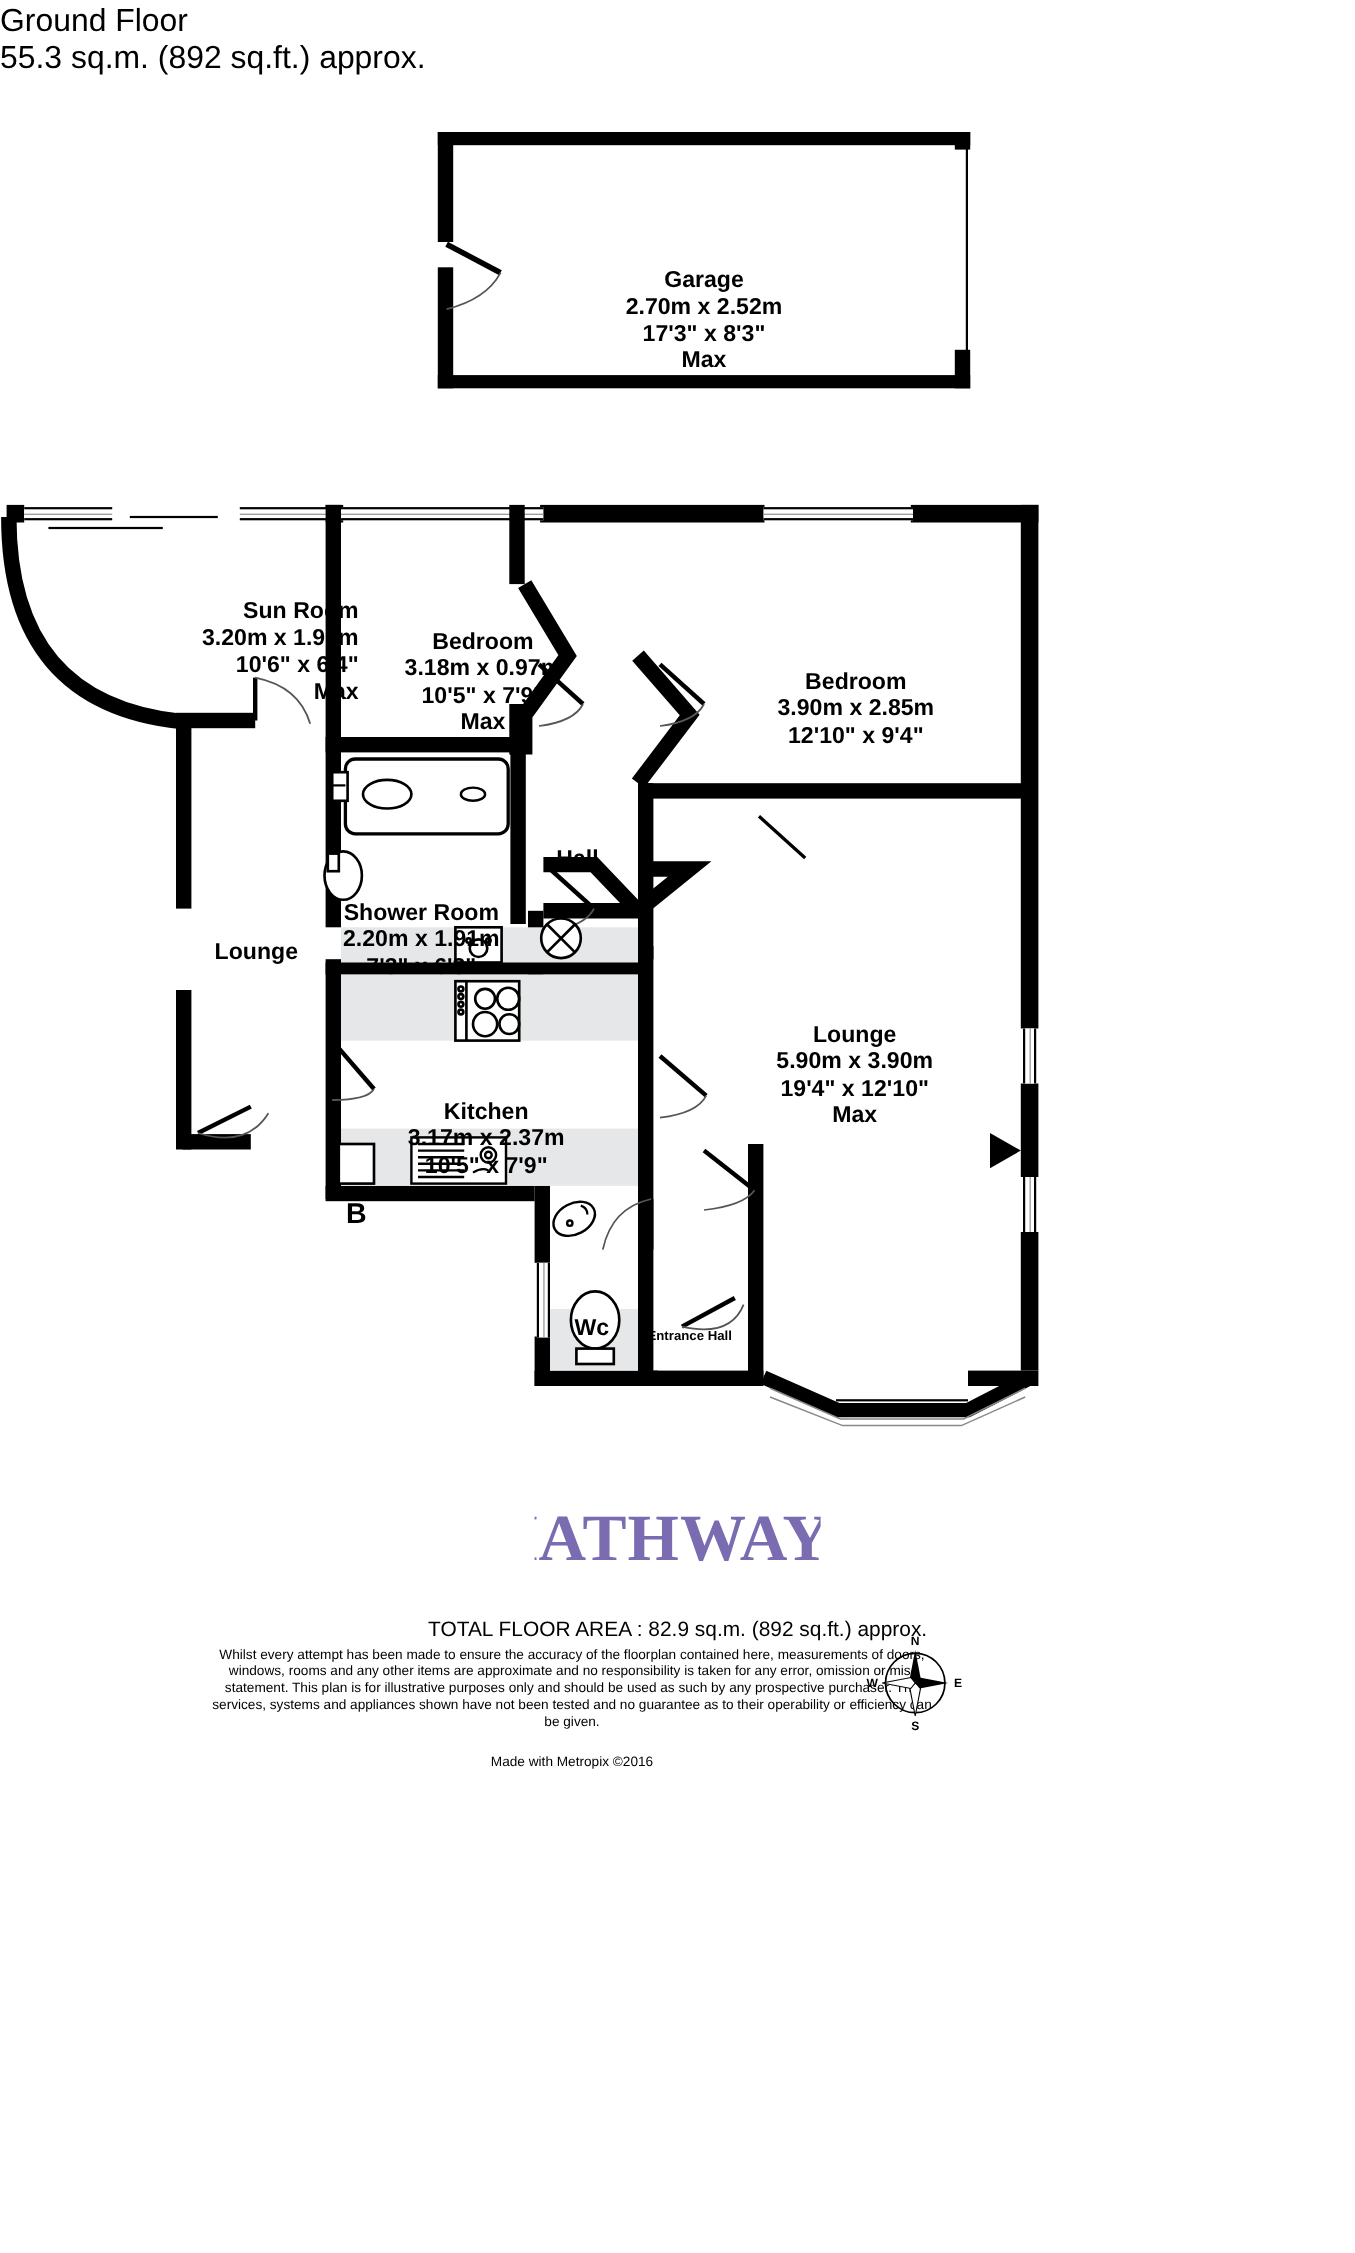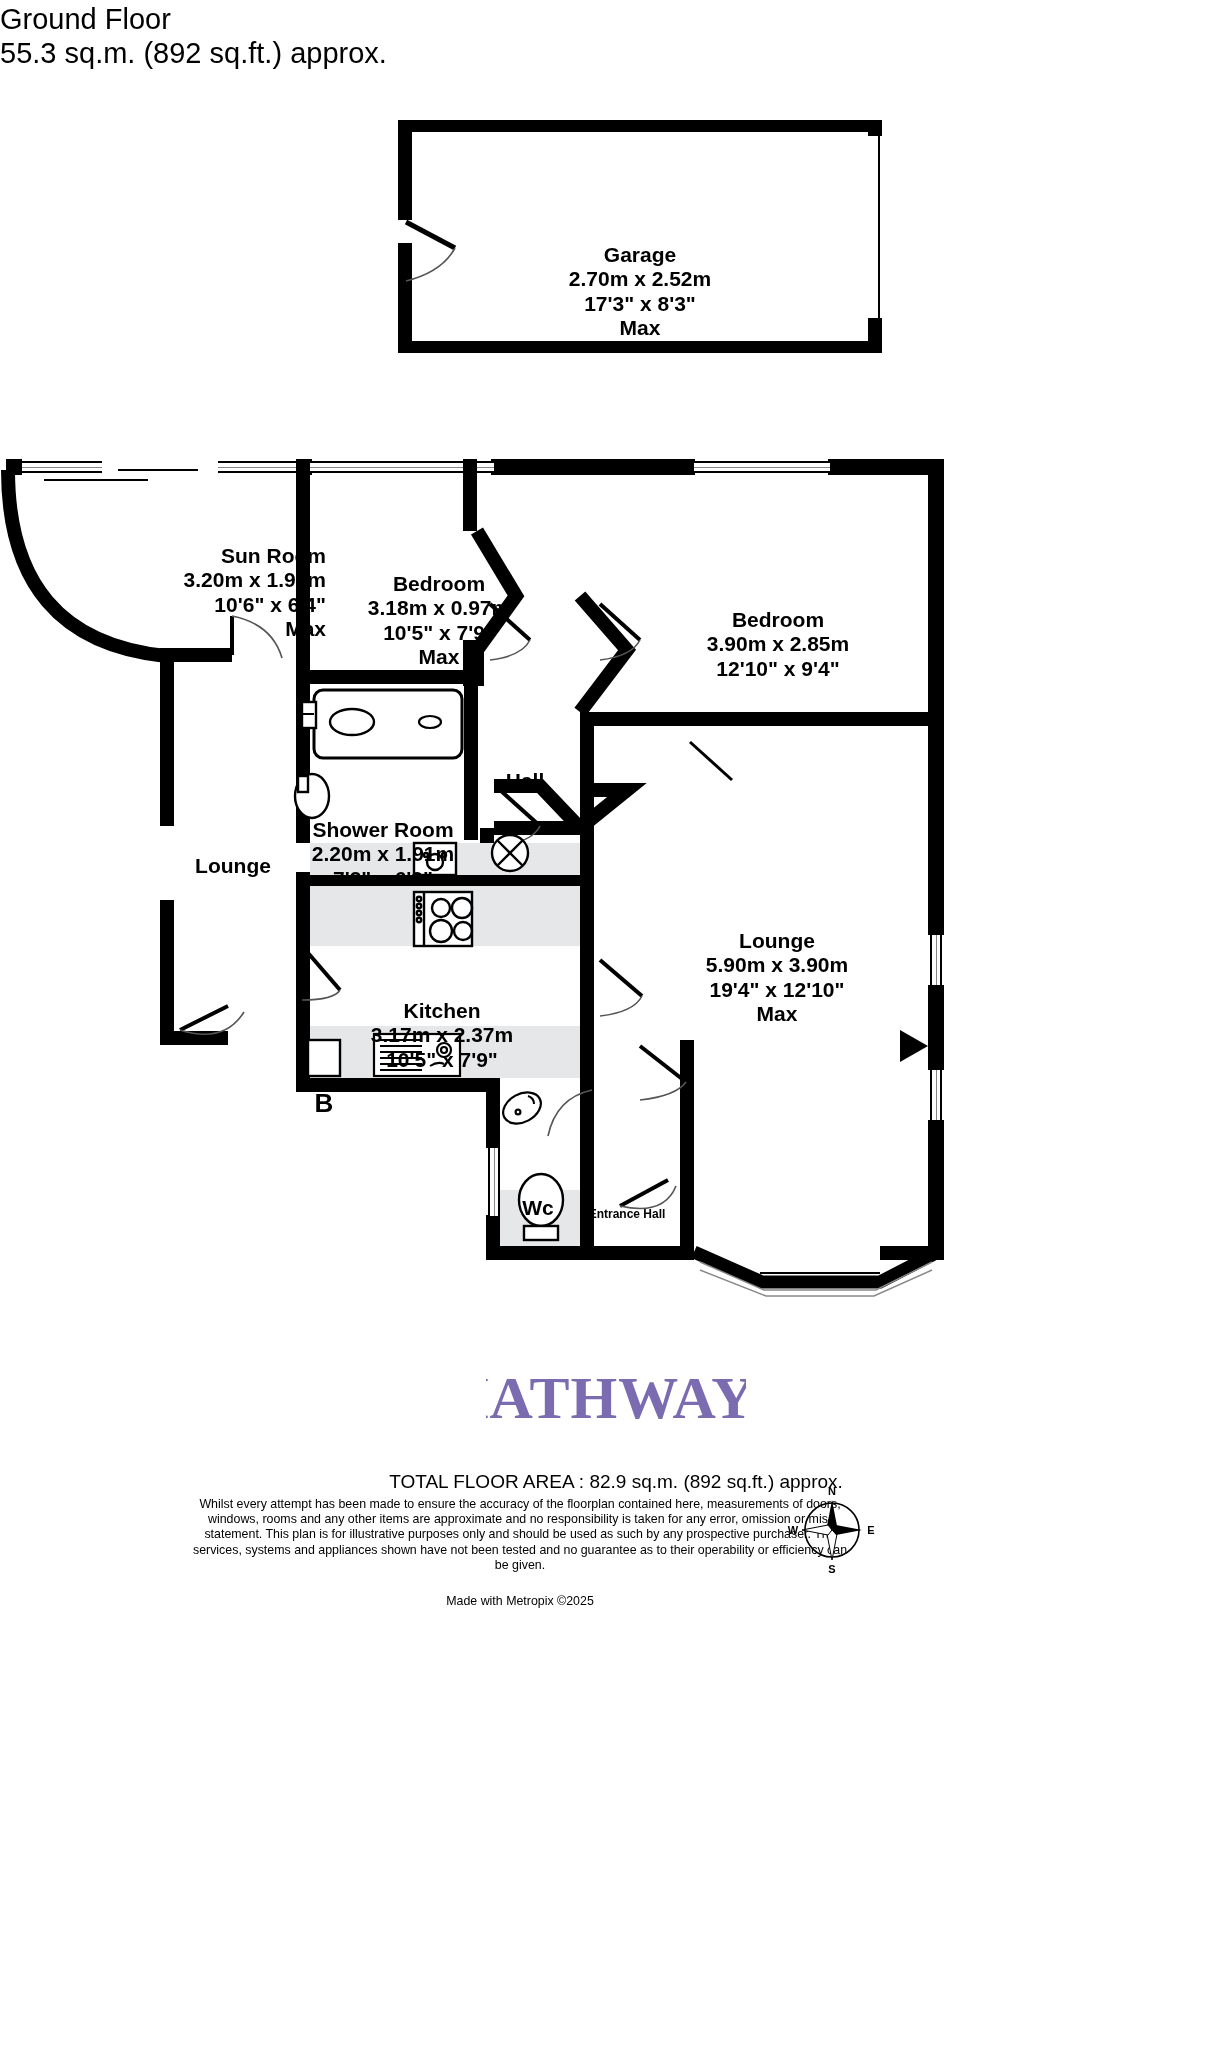--- a/index.html
+++ b/index.html
@@ -341,21 +341,21 @@
   </div>
 
   <div class="brand">
     <svg width="260" height="72" viewBox="0 0 260 72">
       <text x="130" y="56" text-anchor="middle" font-family="Liberation Serif, serif" font-size="60" font-weight="bold" letter-spacing="1" fill="#7b6bb0">HATHWAYS</text>
     </svg>
   </div>
 
   <div class="total">TOTAL FLOOR AREA : 82.9 sq.m. (892 sq.ft.) approx.</div>
   <div class="disc">Whilst every attempt has been made to ensure the accuracy of the floorplan contained here, measurements of doors, windows, rooms and any other items are approximate and no responsibility is taken for any error, omission or mis-statement. This plan is for illustrative purposes only and should be used as such by any prospective purchaser. The services, systems and appliances shown have not been tested and no guarantee as to their operability or efficiency can be given.</div>
-  <div class="made">Made with Metropix ©2025</div>
+  <div class="made">Made with Metropix ©2016</div>
 
   <div class="compass">
     <svg width="95" height="95" viewBox="0 0 95 95">
       <circle cx="47" cy="50" r="27" fill="none" stroke="#000" stroke-width="1.6"></circle>
       <polygon points="47,20 52,46 47,50 42,46" fill="#000"></polygon>
       <polygon points="47,80 52,54 47,50 42,54" fill="#fff" stroke="#000" stroke-width="1"></polygon>
       <polygon points="17,50 43,45 47,50 43,55" fill="#fff" stroke="#000" stroke-width="1"></polygon>
       <polygon points="77,50 51,45 47,50 51,55" fill="#000"></polygon>
       <text x="47" y="15" text-anchor="middle" font-family="Liberation Sans, sans-serif" font-size="11" font-weight="bold">N</text>
       <text x="86" y="54" text-anchor="middle" font-family="Liberation Sans, sans-serif" font-size="11" font-weight="bold">E</text>

